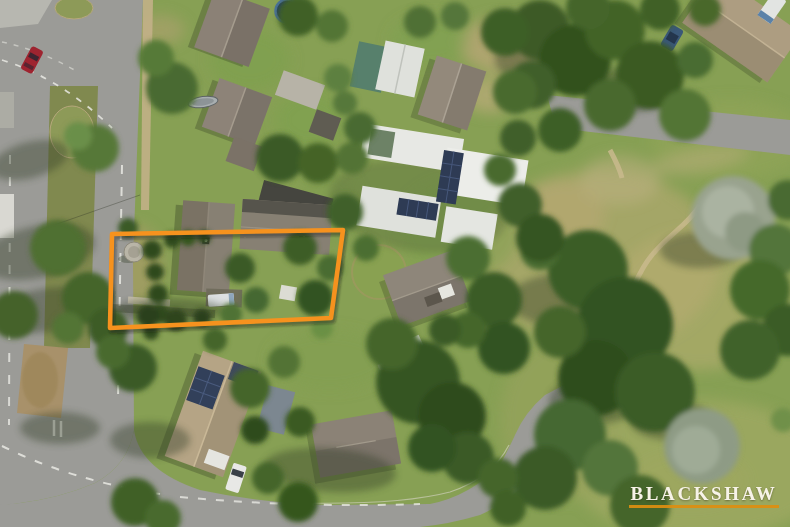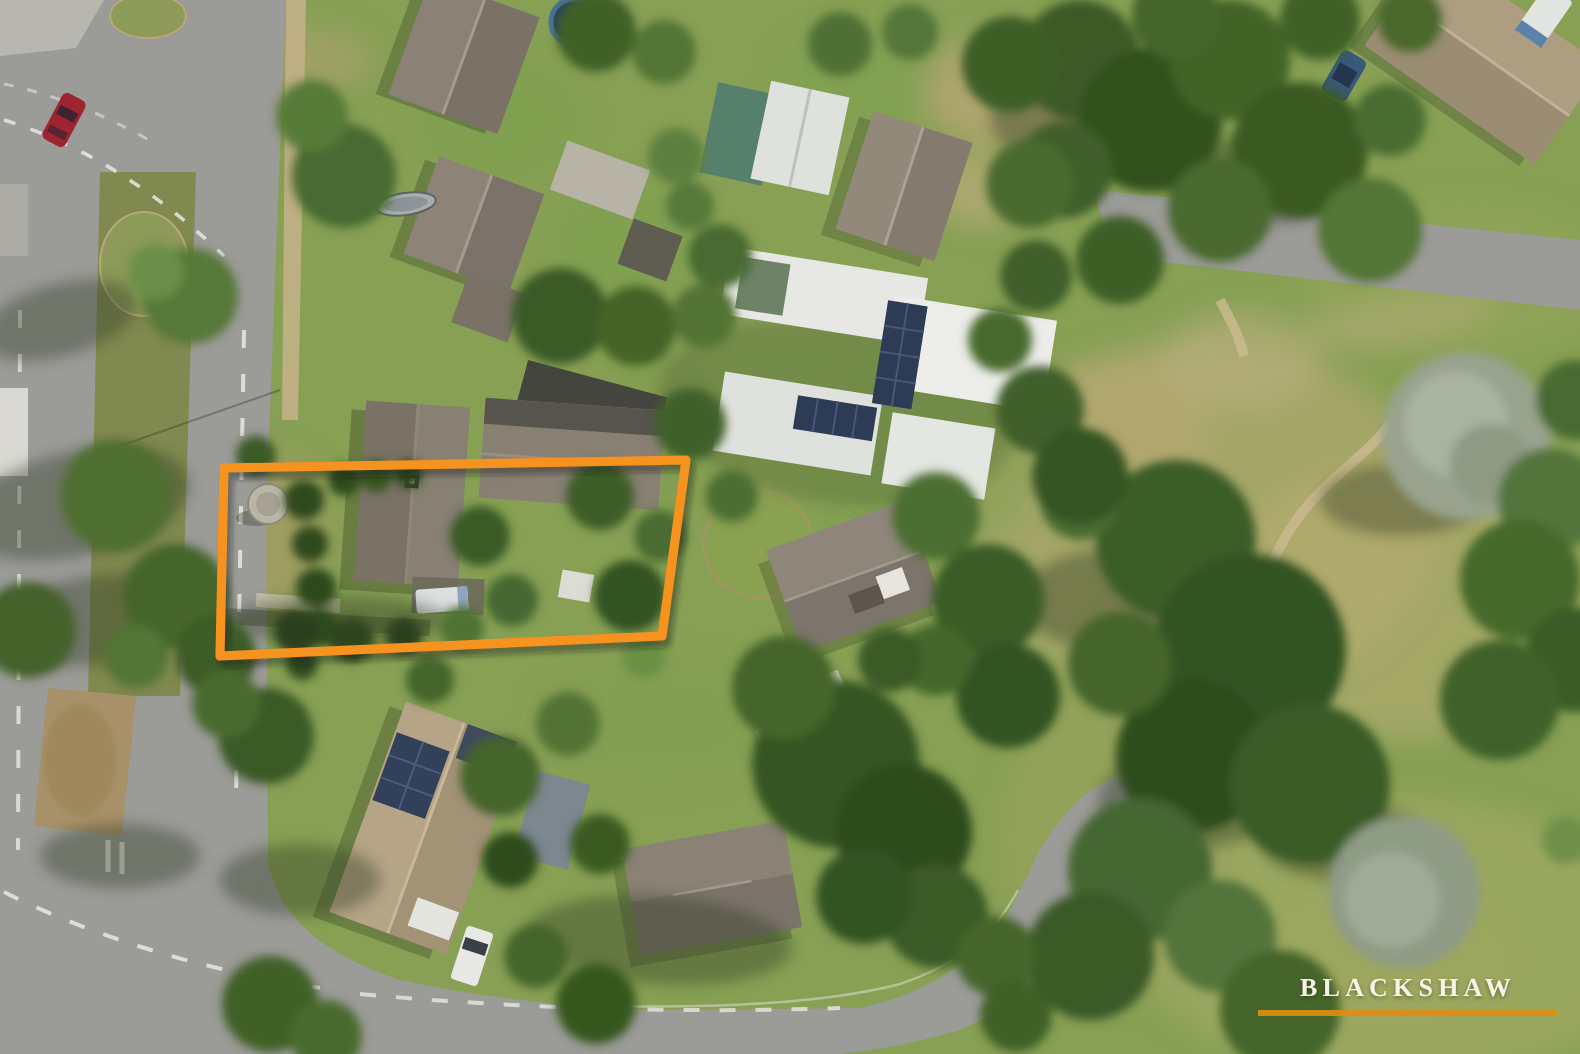--- a/index.html
+++ b/index.html
@@ -16,21 +16,21 @@
     font-family:"Liberation Serif", serif;
   }
   .photo svg{position:absolute;left:0;top:0;display:block;}
   .lawn{fill:var(--lawn-green);}
   .road{fill:var(--road-gray);}
   .boundary{fill:none;stroke:var(--boundary-orange);stroke-width:4.6;stroke-linejoin:round;stroke-linecap:round;}
   .boundary-shadow{fill:none;stroke:rgba(25,25,20,.38);stroke-width:5.5;stroke-linejoin:round;transform:translate(2px,3px);}
   .logo{position:absolute;left:629px;top:484px;width:150px;text-align:center;}
   .logo-text{
     color:var(--watermark-text);
-    font-size:13px;font-weight:700;letter-spacing:2.6px;line-height:20px;
+    font-size:19px;font-weight:700;letter-spacing:2.6px;line-height:20px;
     text-shadow:0 1px 2px rgba(45,40,15,.45);
     white-space:nowrap;
   }
   .logo-underline{height:2.5px;background:var(--watermark-underline);margin-top:1px;opacity:.92;}
 </style>
 </head>
 <body>
 
 <div class="photo">
 <svg width="790" height="527" viewBox="0 0 790 527">

